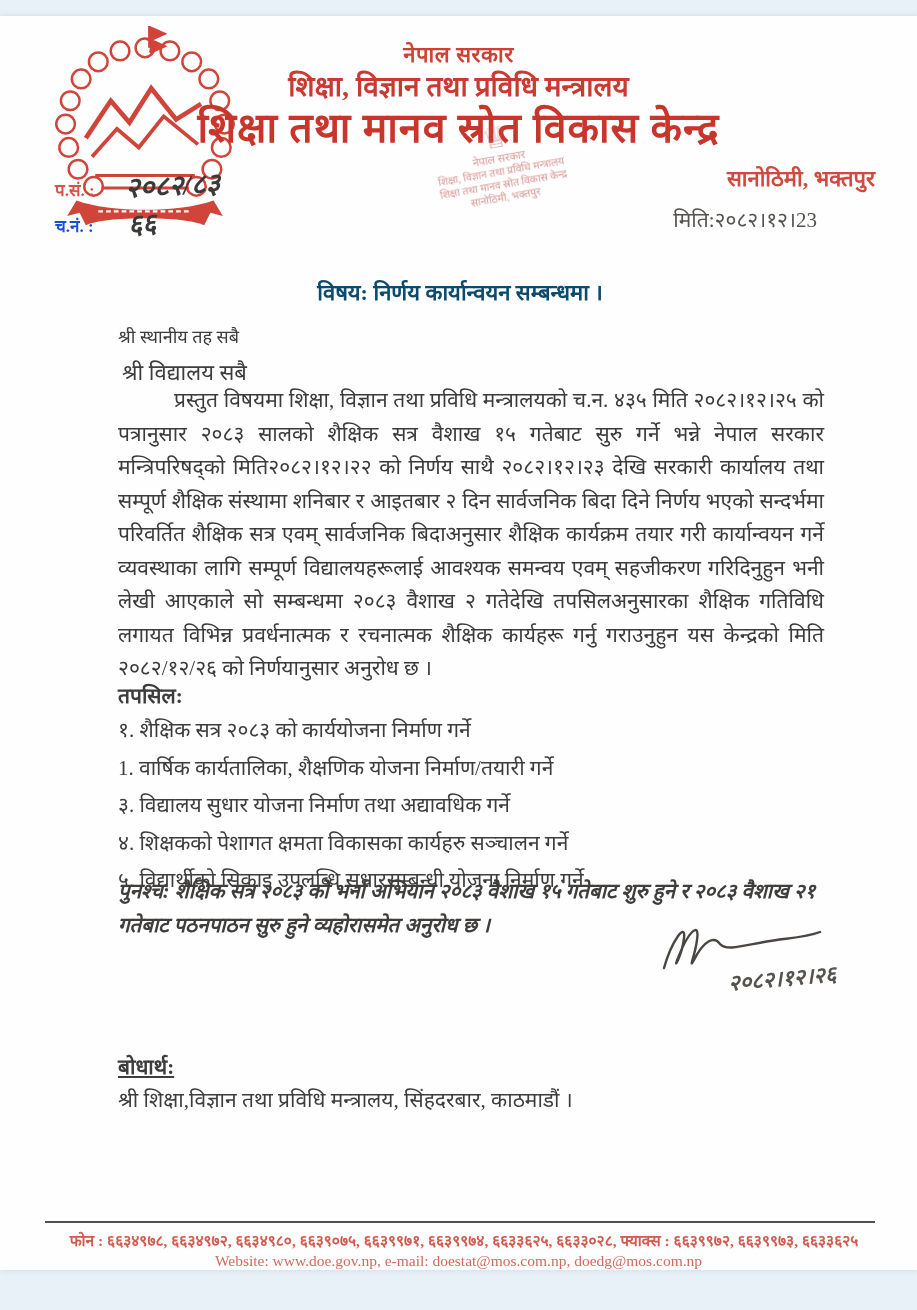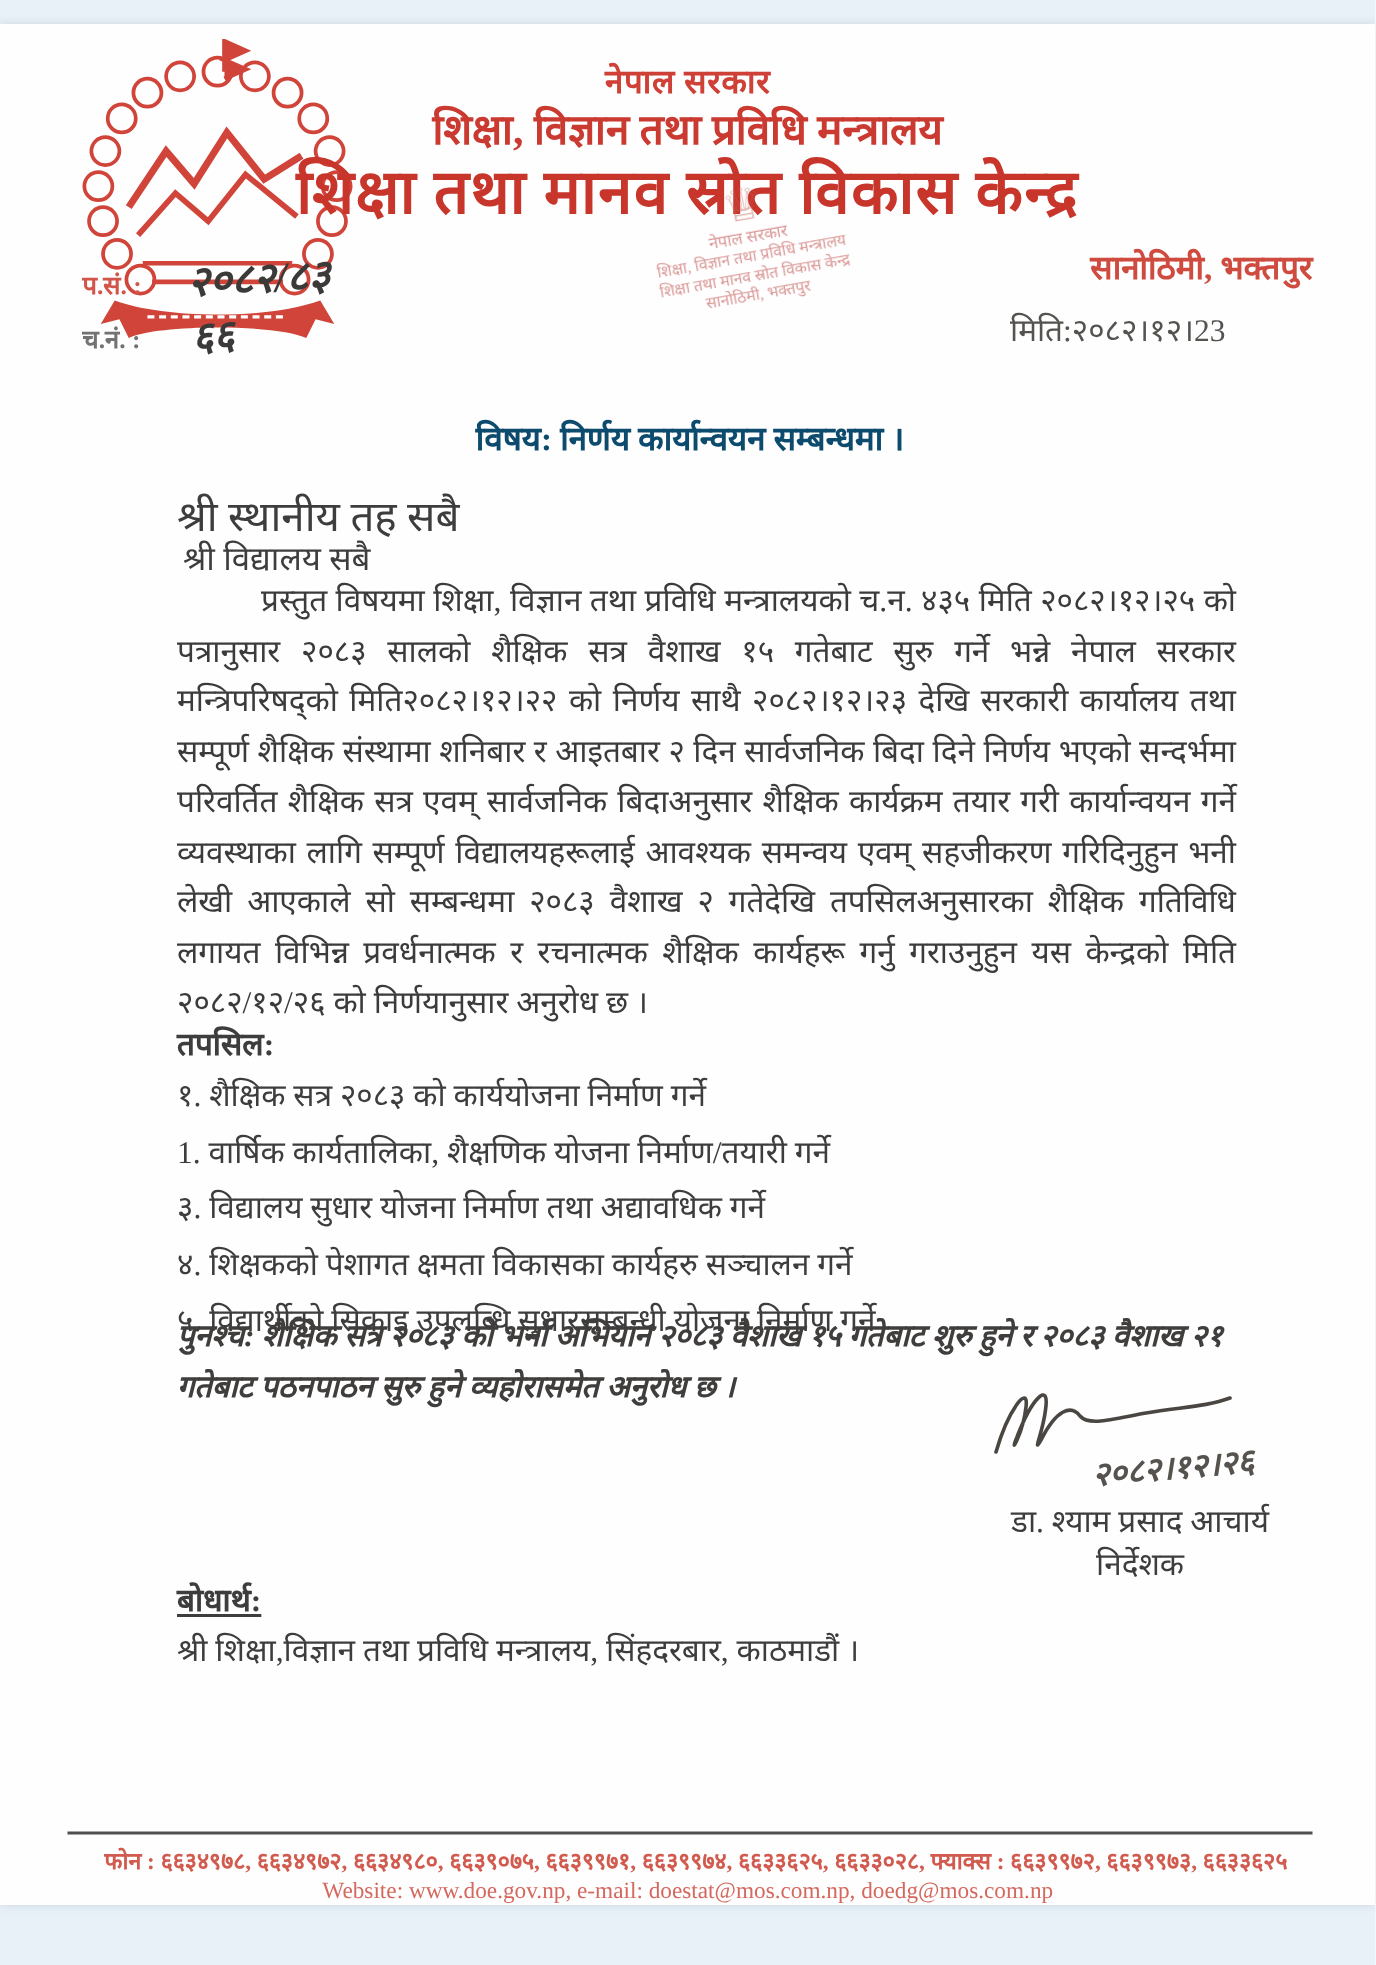--- a/index.html
+++ b/index.html
@@ -39,26 +39,26 @@
   }
   .stamp .s-emblem { font-size:30px; line-height:30px; color:rgba(196,96,92,.5); }
   .stamp div.sline { font-size:10.5px; line-height:13px; }
   .stamp div.sline:nth-child(2){ font-size:11px; }
 
   .location  { right:42px; top:162px; color:#cf4b40; font-size:22px; font-weight:600; }
   .date-line { right:100px; top:205px; color:#55534f; font-size:21px; }
 
   .ref-label      { left:55px;  top:178px; color:#d2554a; font-size:17px; font-weight:600; }
   .ref-value      { left:125px; top:165px; color:#3c3a38; font-size:28px; font-style:italic; transform:rotate(-3deg); font-weight:600;}
-  .dispatch-label { left:55px;  top:214px; color:#737373; font-size:17px; font-weight:600; }
+  .dispatch-label { left:55px;  top:214px; color:#1d4ed8; font-size:17px; font-weight:600; }
   .dispatch-value { left:128px; top:204px; color:#3c3a38; font-size:27px; font-style:italic; transform:rotate(-4deg); font-weight:600;}
 
   
   .subject { left:0; width:880px; top:276px; text-align:center; font-size:22px; font-weight:600; color:#0c4a6e;margin-left:20px; }
-  .addr1 { left:118px; top:324px; font-size:28px; }
+  .addr1 { left:118px; top:324px; font-size:18px; }
   .addr2 { left:122px; top:356px; font-size:22px; }
 
   .body-par {
     left:118px; top:384px; width:706px;
     font-size:21px; line-height:33.5px;
     text-align:justify; text-indent:56px;
     color:#3b3b3b;
   }
 
   .annex-head { left:118px; top:681px; font-size:21px; font-weight:600; }
@@ -165,24 +165,20 @@
   </div>
 
   <div class="abs postscript">पुनश्च: शैक्षिक सत्र २०८३ को भर्ना अभियान २०८३ वैशाख १५ गतेबाट शुरु हुने र २०८३ वैशाख २१ गतेबाट पठनपाठन सुरु हुने व्यहोरासमेत अनुरोध छ ।</div>
 
   <div class="abs signature-svg">
     <svg viewBox="0 0 175 58" width="175" height="58">
       <path d="M12 50 C20 22 34 4 32 20 C30 38 20 54 26 40 C36 14 48 2 45 22 C43 38 36 52 42 42 C52 22 62 18 68 26 C74 33 90 28 112 24 C134 20 152 20 168 14" fill="none" stroke="#4a4642" stroke-width="2.4" stroke-linecap="round"></path>
     </svg>
   </div>
   <div class="abs sig-date">२०८२।१२।२६</div>
-  <div class="abs sig-block">
-    <div class="sig-name">डा. श्याम प्रसाद आचार्य</div>
-    <div class="sig-title">निर्देशक</div>
-  </div>
 
   <div class="abs cc-head">बोधार्थ:</div>
   <div class="abs cc-list">
     <div>श्री शिक्षा,विज्ञान तथा प्रविधि मन्त्रालय, सिंहदरबार, काठमाडौं ।</div>
   </div>
 
   <div class="abs foot-rule"></div>
   <div class="abs phone-line">फोन : ६६३४९७८, ६६३४९७२, ६६३४९८०, ६६३९०७५, ६६३९९७१, ६६३९९७४, ६६३३६२५, ६६३३०२८, फ्याक्स : ६६३९९७२, ६६३९९७३, ६६३३६२५</div>
   <div class="abs website-line">Website: www.doe.gov.np, e-mail: doestat@mos.com.np, doedg@mos.com.np</div>
 </div>

